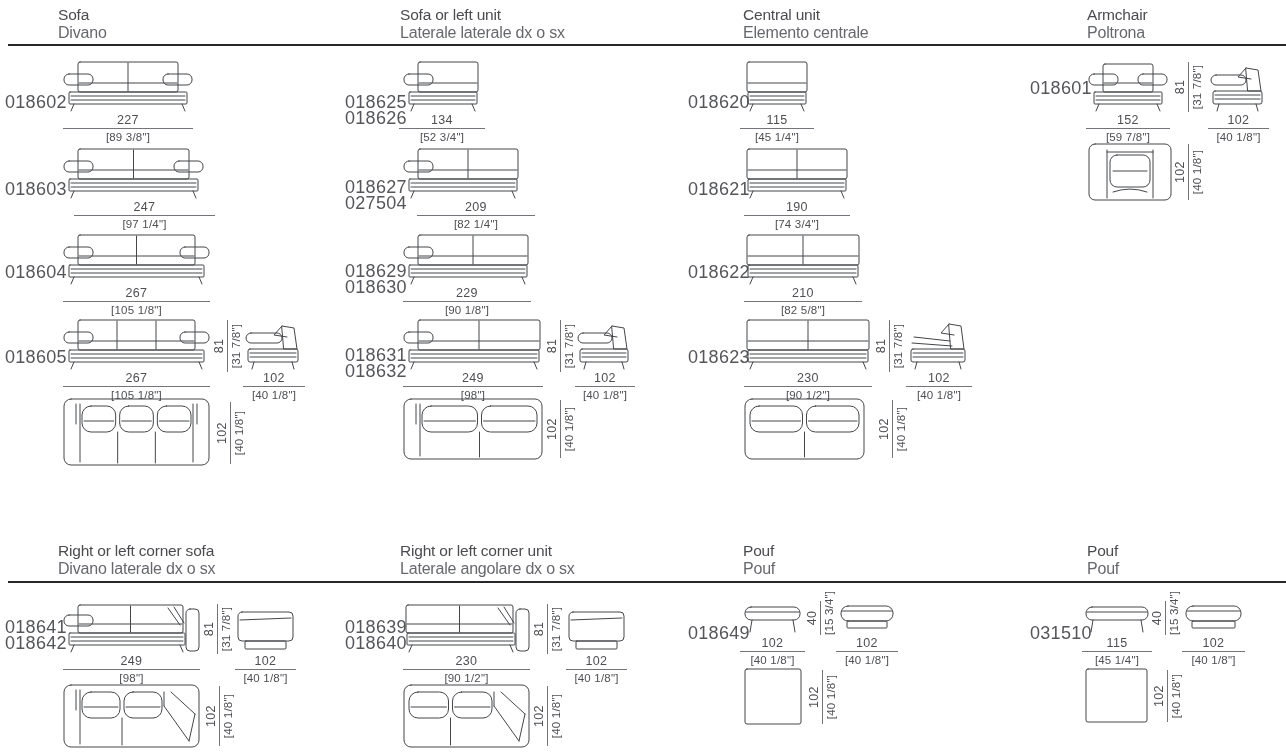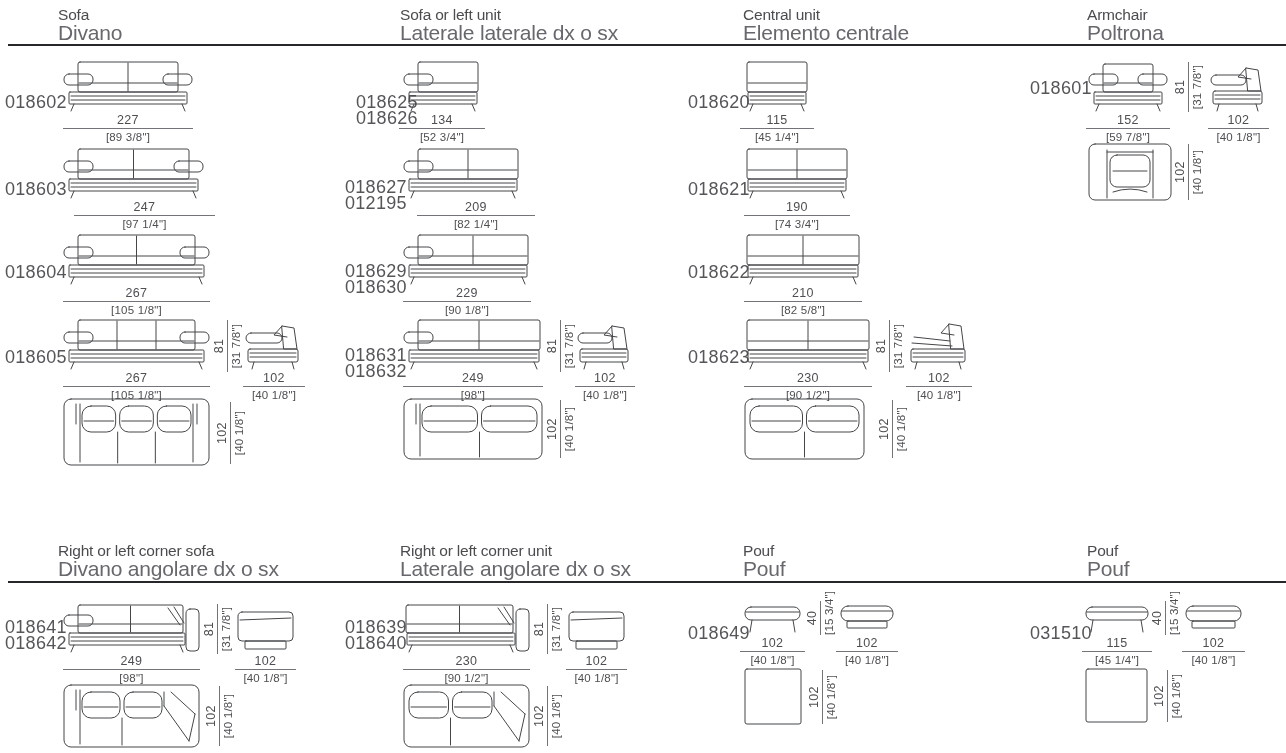--- a/index.html
+++ b/index.html
@@ -1,21 +1,21 @@
 <!DOCTYPE html>
 <html><head>
 <meta charset="utf-8">
 <style>
   html,body{margin:0;padding:0;background:#fff;}
   #sheet{position:relative;width:1286px;height:753px;background:#ffffff;overflow:hidden;
          font-family:"Liberation Sans","DejaVu Sans",sans-serif;}
   .rule{position:absolute;left:8px;width:1278px;height:2px;background:#26272a;}
   .tblock{position:absolute;}
   .t1{font-size:15.5px;line-height:18px;color:#4b4c50;letter-spacing:-0.2px;}
-  .t2{font-size:21px;line-height:17px;color:#67686d;letter-spacing:-0.2px;}
+  .t2{font-size:16px;line-height:17px;color:#67686d;letter-spacing:-0.2px;}
   .code{position:absolute;font-size:18px;color:#55565a;letter-spacing:.3px;
         white-space:pre-line;line-height:16px;}
   .dimh{position:absolute;text-align:center;color:#4e4f53;}
   .num{font-size:12.5px;line-height:13px;letter-spacing:.3px;}
   .dline{height:1px;background:#73747a;margin-top:1px;}
   .inch{font-size:11.5px;line-height:13px;margin-top:2px;letter-spacing:.2px;}
   .dimv{position:absolute;width:34px;}
   .dimv-i{position:absolute;left:0;top:0;transform-origin:0 0;text-align:center;
           white-space:nowrap;color:#4e4f53;}
   .draw{position:absolute;}
@@ -170,42 +170,42 @@
       </svg>
     </div>
   <div class="dimv" style="left:216px;top:402px;height:62px">
     <div class="dimv-i" style="width:62px;transform:translateY(62px) rotate(-90deg)">
       <div class="num">102</div>
         <div class="dline"></div>
         <div class="inch">[40 1/8"]</div>
     </div>
   </div>
 
-  <div class="code" style="left:356px;top:94px">018625
+  <div class="code" style="left:345px;top:94px">018625
 018626</div>
   <div class="draw" style="left:403px;top:60px;width:78px;height:52px">
       <svg width="78" height="52" viewBox="0 0 78 52" fill="none" stroke="#45464a" stroke-width="1" stroke-linecap="round" stroke-linejoin="round">
         <rect x="15" y="2" width="60" height="30" rx="2"></rect>
         <line x1="16" y1="23" x2="74" y2="23"></line>
         <rect x="1" y="14" width="29" height="11" rx="5"></rect>
         <rect x="6" y="32" width="68" height="12" rx="1"></rect>
         <line x1="8" y1="36" x2="72" y2="36"></line>
         <line x1="8" y1="40" x2="72" y2="40"></line>
         <line x1="11" y1="44" x2="8" y2="51"></line>
         <line x1="69" y1="44" x2="72" y2="51"></line>
       </svg>
     </div>
   <div class="dimh" style="left:399px;top:114px;width:86px">
     <div class="num">134</div>
       <div class="dline"></div>
       <div class="inch">[52 3/4"]</div>
   </div>
 
   <div class="code" style="left:345px;top:179px">018627
-012195</div>
+027504</div>
   <div class="draw" style="left:403px;top:147px;width:118px;height:52px">
       <svg width="118" height="52" viewBox="0 0 118 52" fill="none" stroke="#45464a" stroke-width="1" stroke-linecap="round" stroke-linejoin="round">
         <rect x="15" y="2" width="100" height="30" rx="2"></rect>
         <line x1="65" y1="3" x2="65" y2="31"></line>
         <line x1="16" y1="23" x2="114" y2="23"></line>
         <rect x="1" y="14" width="29" height="11" rx="5"></rect>
         <rect x="6" y="32" width="108" height="12" rx="1"></rect>
         <line x1="8" y1="36" x2="112" y2="36"></line>
         <line x1="8" y1="40" x2="112" y2="40"></line>
         <line x1="11" y1="44" x2="8" y2="51"></line>
@@ -477,21 +477,21 @@
   <div class="dimv" style="left:1174px;top:144px;height:56px">
     <div class="dimv-i" style="width:56px;transform:translateY(56px) rotate(-90deg)">
       <div class="num">102</div>
         <div class="dline"></div>
         <div class="inch">[40 1/8"]</div>
     </div>
   </div>
 
   <div class="tblock" style="left:58px;top:542px">
     <div class="t1">Right or left corner sofa</div>
-    <div class="t2">Divano angolare dx o sx</div>
+    <div class="t2">Divano laterale dx o sx</div>
   </div>
   <div class="tblock" style="left:400px;top:542px">
     <div class="t1">Right or left corner unit</div>
     <div class="t2">Laterale angolare dx o sx</div>
   </div>
   <div class="tblock" style="left:743px;top:542px">
     <div class="t1">Pouf</div>
     <div class="t2">Pouf</div>
   </div>
   <div class="tblock" style="left:1087px;top:542px">

